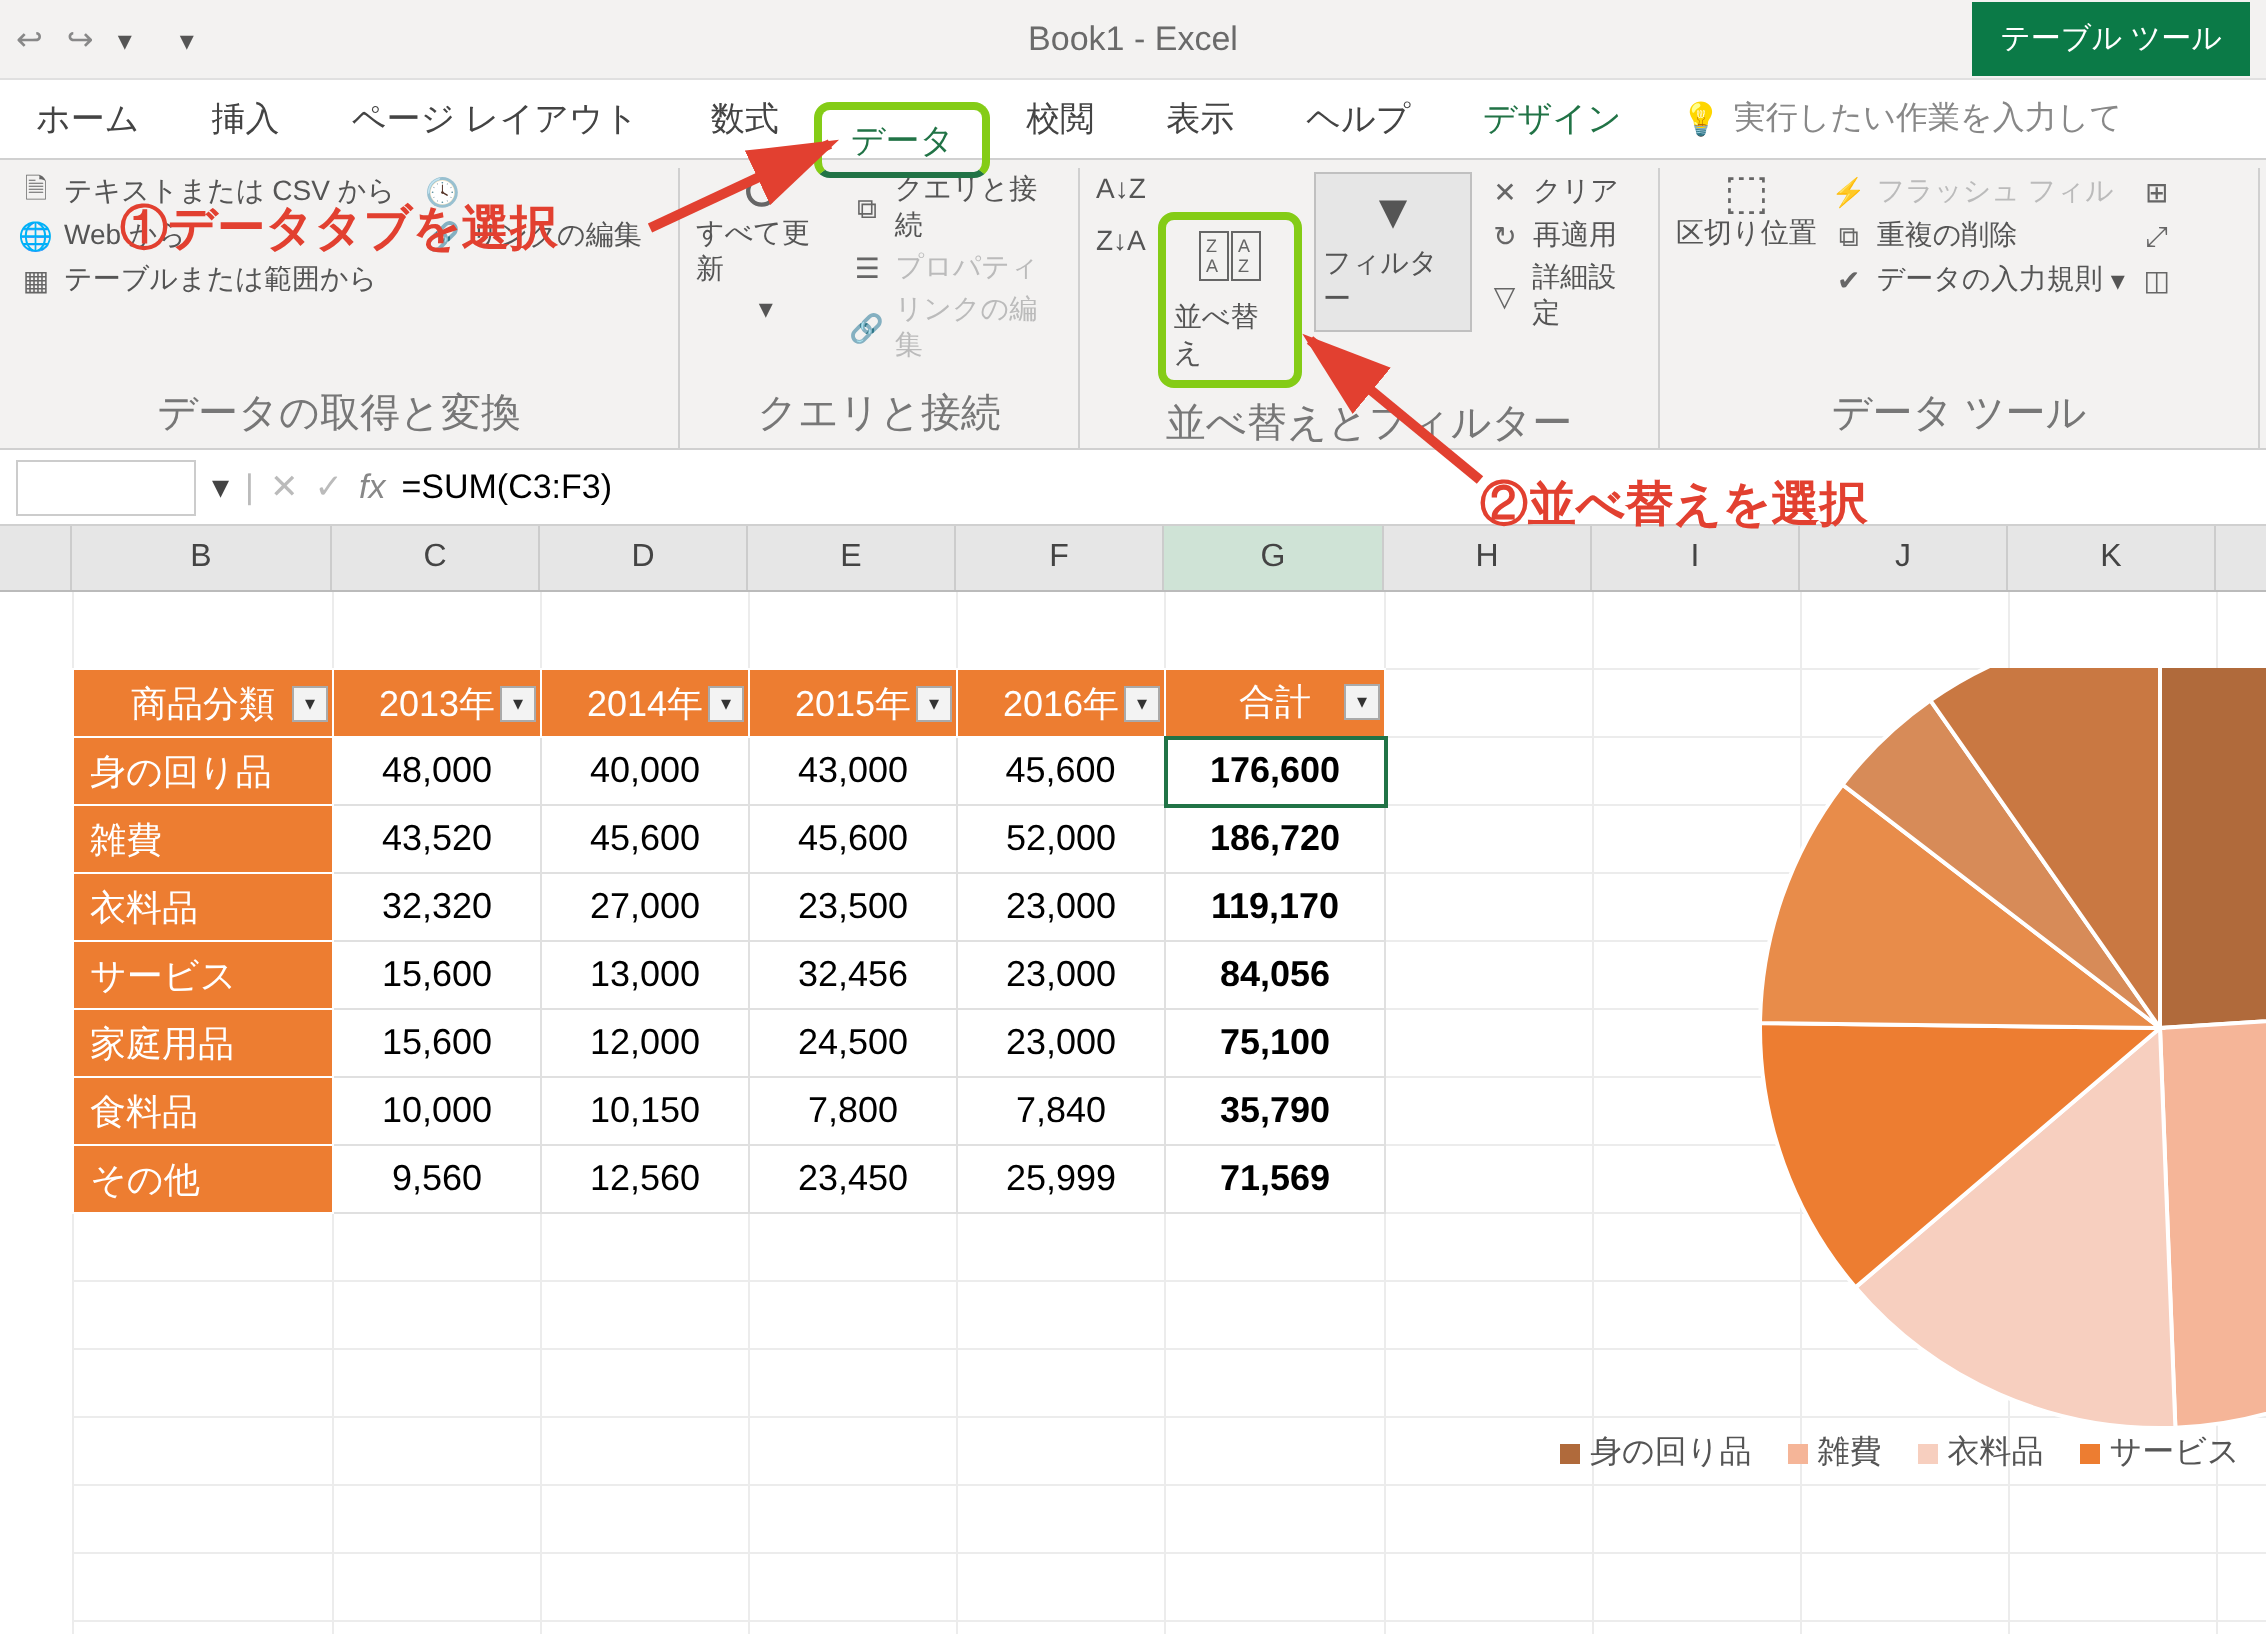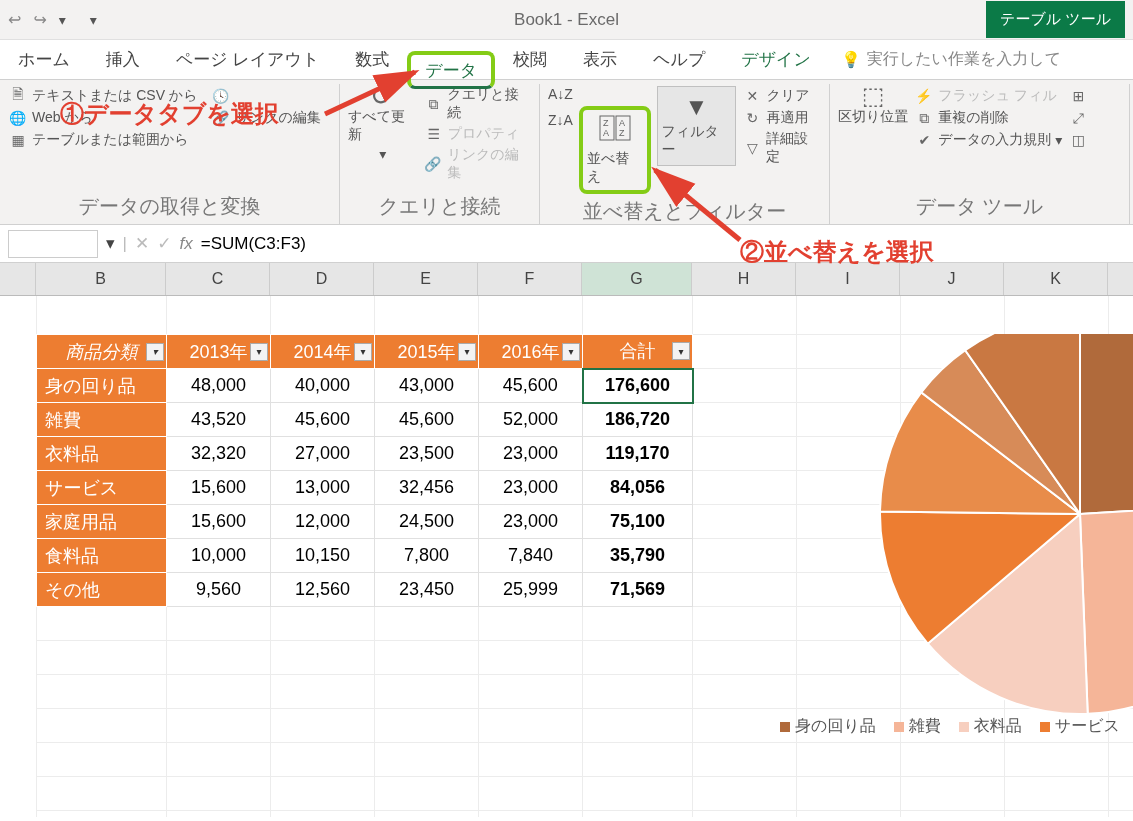--- a/index.html
+++ b/index.html
@@ -283,21 +283,21 @@
       <div class="row-gridline" style="top: 412px;"></div>
       <div class="row-gridline" style="top: 446px;"></div>
       <div class="row-gridline" style="top: 480px;"></div>
       <div class="row-gridline" style="top: 514px;"></div>
     </div>
 
   <div class="table-container">
     <table class="data">
       <thead>
           <tr id="thead-row">
-            <th style="width: 130px; font-style: italic;"><span>商品分類</span><span class="filter-drop">▾</span></th>
+            <th style="width: 130px;"><span>商品分類</span><span class="filter-drop">▾</span></th>
             <th style="width: 104px;"><span>2013年</span><span class="filter-drop">▾</span></th>
             <th style="width: 104px;"><span>2014年</span><span class="filter-drop">▾</span></th>
             <th style="width: 104px;"><span>2015年</span><span class="filter-drop">▾</span></th>
             <th style="width: 104px;"><span>2016年</span><span class="filter-drop">▾</span></th>
             <th style="width: 110px;"><span>合計</span><span class="filter-drop">▾</span></th>
           </tr>
         </thead>
       <tbody id="tbody">
           <tr>
             <td class="cat">身の回り品</td>

